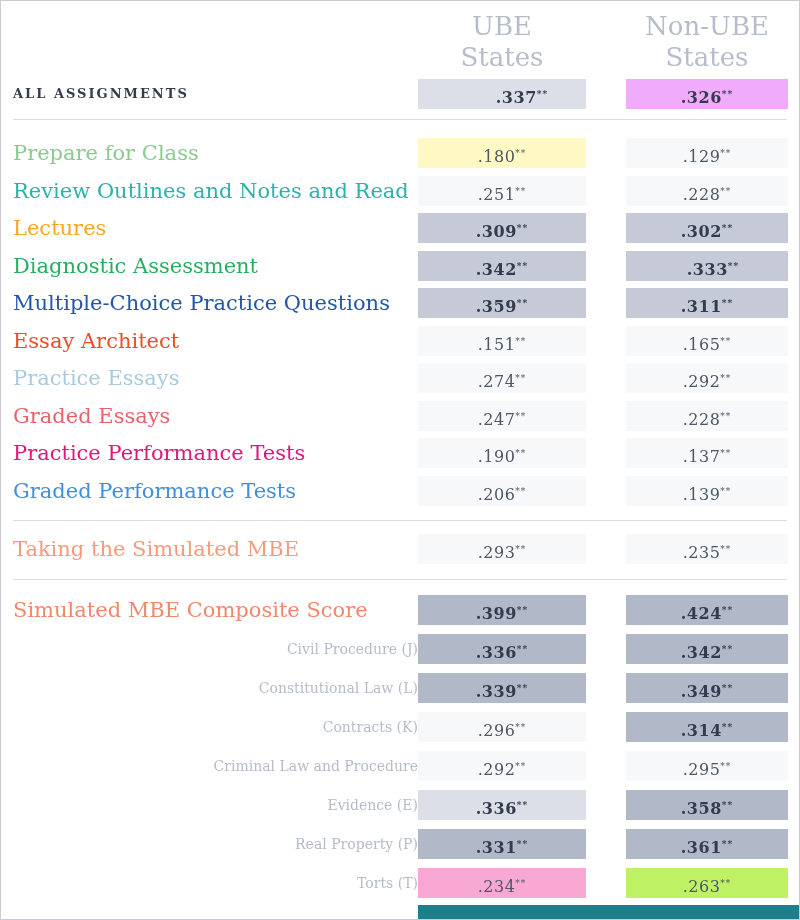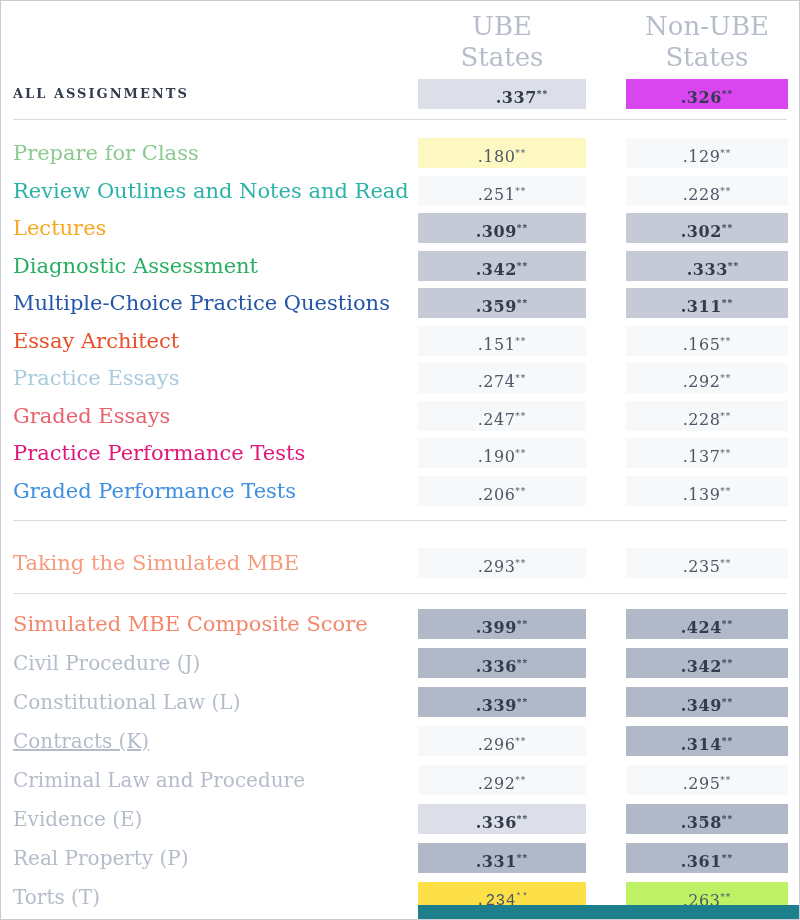--- a/index.html
+++ b/index.html
@@ -10,38 +10,38 @@
   }
   .grid { display:grid; grid-template-columns:405px 168px 40px 162px; align-items:center; padding:0 12px; }
   .header-row { padding-top:10px; }
   .colhead { text-align:center; color:#b6bdca; font-size:26px; line-height:31px; }
   .colhead .l { display:block; }
   .row { margin-bottom:7.5px; }
   .row .label {
     grid-column:1; font-size:21px; color:#b4bcc9; line-height:30px;
     white-space:nowrap; overflow:hidden;
   }
-  .row.small .label { font-size:20px; }
+  .row.small .label { font-size:14px;text-align:right; }
   .cell {
     height:30px; line-height:30px; text-align:center;
     font-size:16px; color:#4e5766; letter-spacing:0.5px; background:#f7f8fa;
   }
   .cell.strong { font-weight:bold; color:#323c4e; }
   .cell .stars { font-size:9px; vertical-align:super; letter-spacing:1px; }
   .c1 { grid-column:2; } .c2 { grid-column:4; }
   .all-row { margin-top:6px; margin-bottom:0; }
   .all-row .label {
     font-size:13px; font-weight:bold; letter-spacing:2px; color:#323c4d;
   }
   .divider { border:none; border-top:1px solid #d9dce1; margin:0 12px; }
   #divider-1 { margin-top:10px; }
   #divider-2 { margin-top:14px; }
   #divider-3 { margin-top:15px; }
   #section-a { margin-top:18px; }
-  #section-b { margin-top:27px; }
+  #section-b { margin-top:13px; }
   #section-c { margin-top:15px; }
   #section-c .row { margin-bottom:9px; }
   .footer-bar { position:absolute; left:417px; right:0; bottom:0; height:14px; }
 </style>
 </head>
 <body>
 
 <div class="page">
 
   <div class="grid header-row">
@@ -53,21 +53,21 @@
       <span class="l">Non-UBE</span>
       <span class="l">States</span>
     </div>
   </div>
 
   <div class="grid row all-row">
     <div class="label">ALL ASSIGNMENTS</div>
     <div class="cell c1 strong" style="background: rgb(220, 223, 231); padding-left: 40px;">
       <span class="v">.337</span><span class="stars">**</span>
     </div>
-    <div class="cell c2 strong" style="background: #d946ef;">
+    <div class="cell c2 strong" style="background: #f0abfc;">
       <span class="v">.326</span><span class="stars">**</span>
     </div>
   </div>
 
   <hr class="divider" id="divider-1">
   <div id="section-a">
       <div class="grid row">
         <div class="label" style="color: rgb(139, 201, 143);">Prepare for Class</div>
         <div class="cell c1" style="background: #fef9c3;"><span class="v">.180</span><span class="stars">**</span></div>
         <div class="cell c2" style="background: rgb(247, 248, 250);"><span class="v">.129</span><span class="stars">**</span></div>
@@ -137,40 +137,40 @@
         <div class="label" style="color: rgb(180, 188, 201);">Civil Procedure (J)</div>
         <div class="cell c1 strong" style="background: rgb(177, 185, 201);"><span class="v">.336</span><span class="stars">**</span></div>
         <div class="cell c2 strong" style="background: rgb(177, 185, 201);"><span class="v">.342</span><span class="stars">**</span></div>
       </div>
       <div class="grid row small">
         <div class="label" style="color: rgb(180, 188, 201);">Constitutional Law (L)</div>
         <div class="cell c1 strong" style="background: rgb(177, 185, 201);"><span class="v">.339</span><span class="stars">**</span></div>
         <div class="cell c2 strong" style="background: rgb(177, 185, 201);"><span class="v">.349</span><span class="stars">**</span></div>
       </div>
       <div class="grid row small">
-        <div class="label" style="color: rgb(180, 188, 201); text-decoration: underline;">Contracts (K)</div>
+        <div class="label" style="color: rgb(180, 188, 201);">Contracts (K)</div>
         <div class="cell c1" style="background: rgb(247, 248, 250);"><span class="v">.296</span><span class="stars">**</span></div>
         <div class="cell c2 strong" style="background: rgb(177, 185, 201);"><span class="v">.314</span><span class="stars">**</span></div>
       </div>
       <div class="grid row small">
         <div class="label" style="color: rgb(180, 188, 201);">Criminal Law and Procedure</div>
         <div class="cell c1" style="background: rgb(247, 248, 250);"><span class="v">.292</span><span class="stars">**</span></div>
         <div class="cell c2" style="background: rgb(247, 248, 250);"><span class="v">.295</span><span class="stars">**</span></div>
       </div>
       <div class="grid row small">
         <div class="label" style="color: rgb(180, 188, 201);">Evidence (E)</div>
         <div class="cell c1 strong" style="background: rgb(220, 223, 231);"><span class="v">.336</span><span class="stars">**</span></div>
         <div class="cell c2 strong" style="background: rgb(177, 185, 201);"><span class="v">.358</span><span class="stars">**</span></div>
       </div>
       <div class="grid row small">
         <div class="label" style="color: rgb(180, 188, 201);">Real Property (P)</div>
         <div class="cell c1 strong" style="background: rgb(177, 185, 201);"><span class="v">.331</span><span class="stars">**</span></div>
         <div class="cell c2 strong" style="background: rgb(177, 185, 201);"><span class="v">.361</span><span class="stars">**</span></div>
       </div>
       <div class="grid row small">
         <div class="label" style="color: rgb(180, 188, 201);">Torts (T)</div>
-        <div class="cell c1" style="background: #fde047; font-family: Liberation Mono, monospace;"><span class="v">.234</span><span class="stars">**</span></div>
+        <div class="cell c1" style="background: #f9a8d4;"><span class="v">.234</span><span class="stars">**</span></div>
         <div class="cell c2" style="background: #bef264;"><span class="v">.263</span><span class="stars">**</span></div>
       </div>
     </div>
 
   <div class="footer-bar" id="footer-bar" style="background: rgb(30, 127, 140);"></div>
 </div>
 
 </body></html>

